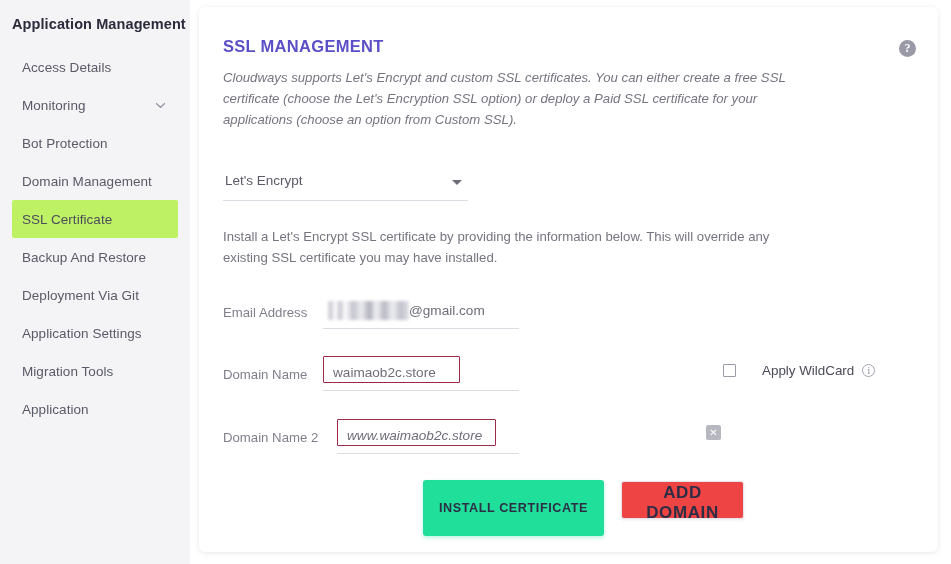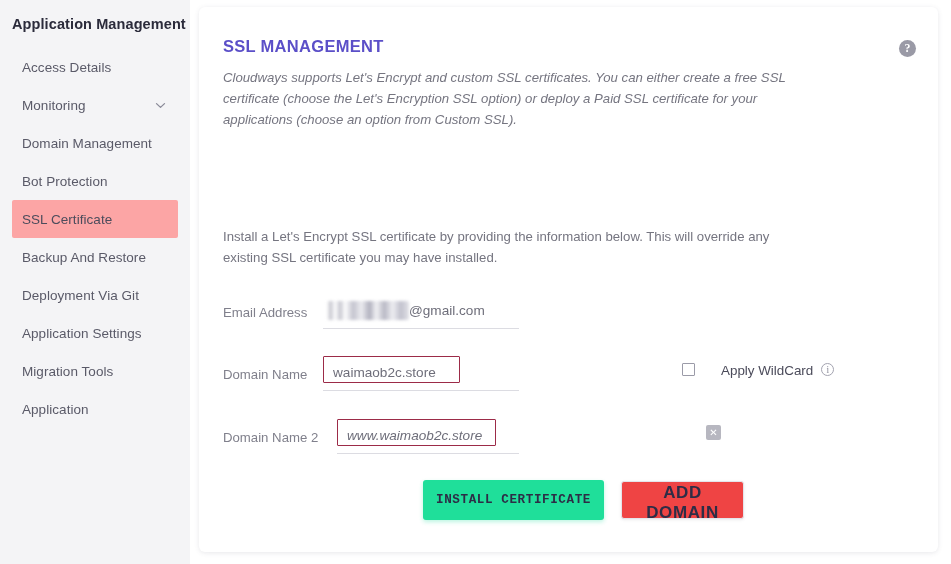--- a/index.html
+++ b/index.html
@@ -52,21 +52,21 @@
     padding: 0 10px 0 10px;
     text-align: right;
   }
   .side-item .side-label {
     font-size: 13.5px;
     color: #5a5a68;
     letter-spacing: 0.05px;
     white-space: nowrap;
   }
   .side-item.active {
-    background: #fca5a5;
+    background: #bef264;
   }
   .side-item.active .side-label {
     color: #4c4c5c;
   }
   .chev {
     position: absolute;
     right: 12px;
     top: 50%;
     width: 11px;
     height: 11px;
@@ -227,23 +227,24 @@
         rgba(205,205,216,0.35) 80%,
         rgba(160,160,178,0.65) 90%,
         rgba(190,190,202,0.45) 100%);
     filter: blur(1.4px);
     border-radius: 2px;
   }
 
   
   #wildcard-wrap {
     position: absolute;
-    left: 471px;
+    left: 512px;
     top: 356px;
     display: flex;
+    align-items: center;
     padding-left: 12px;
   }
   #wildcard-checkbox {
     width: 13px;
     height: 13px;
     border: 1px solid #9b9ba8;
     background: #ffffff;
     border-radius: 1px;
     box-sizing: border-box;
   }
@@ -282,29 +283,29 @@
     text-align: center;
     font-family: "Liberation Sans", sans-serif;
   }
 
   
   #btn-install {
     position: absolute;
     left: 224px;
     top: 473px;
     width: 181px;
-    height: 40px;
+    height: 56px;
     background: #1fdf9a;
     border: none;
     border-radius: 3px;
     color: #2d2d46;
     font-size: 12.6px;
     font-weight: bold;
     letter-spacing: 0.6px;
-    font-family: Liberation Mono, monospace;
+    font-family: Liberation Sans, sans-serif;
     box-shadow: 0 2px 4px rgba(31,223,154,0.30);
     cursor: pointer;
   }
   #btn-add-domain {
     position: absolute;
     left: 422px;
     top: 474px;
     width: 123px;
     height: 38px;
     background: #ef4444;
@@ -333,25 +334,25 @@
     <div class="side-item">
       <span class="side-label">Monitoring</span>
       <span class="chev">
         <svg width="11" height="11" viewBox="0 0 11 11">
             <path d="M1.5 3.6 L5.5 7.4 L9.5 3.6" fill="none" stroke="#8a8a98" stroke-width="1.3" stroke-linecap="round" stroke-linejoin="round"></path>
           </svg>
       </span>
     </div>
 
     <div class="side-item">
+      <span class="side-label">Bot Protection</span>
+    </div>
+
+    <div class="side-item">
       <span class="side-label">Domain Management</span>
-    </div>
-
-    <div class="side-item">
-      <span class="side-label">Bot Protection</span>
     </div>
 
 
     <div class="side-item active">
       <span class="side-label">SSL Certificate</span>
     </div>
 
     <div class="side-item">
       <span class="side-label">Backup And Restore</span>
     </div>
@@ -376,20 +377,24 @@
 </div>
 
 <div id="card">
 
   <div id="help-icon">?</div>
 
   <div id="panel-title">SSL MANAGEMENT</div>
 
   <div id="panel-desc">Cloudways supports Let's Encrypt and custom SSL certificates. You can either create a free SSL certificate (choose the Let's Encryption SSL option) or deploy a Paid SSL certificate for your applications (choose an option from Custom SSL).</div>
 
+  <div id="ssl-type-select">
+    <span id="ssl-type-value">Let's Encrypt</span>
+    <span id="ssl-type-caret"></span>
+  </div>
 
   <div id="install-desc">Install a Let's Encrypt SSL certificate by providing the information below. This will override any existing SSL certificate you may have installed.</div>
 
   <div class="form-row" style="top:290px;">
     <span class="form-label">Email Address</span>
     <div class="field-wrap" style="left:100px; top:0; width:196px;">
       <div id="email-blur"></div>
       <span class="field-text" style="left:86px;">@gmail.com</span>
       <div class="field-underline" style="width:196px;"></div>
     </div>

